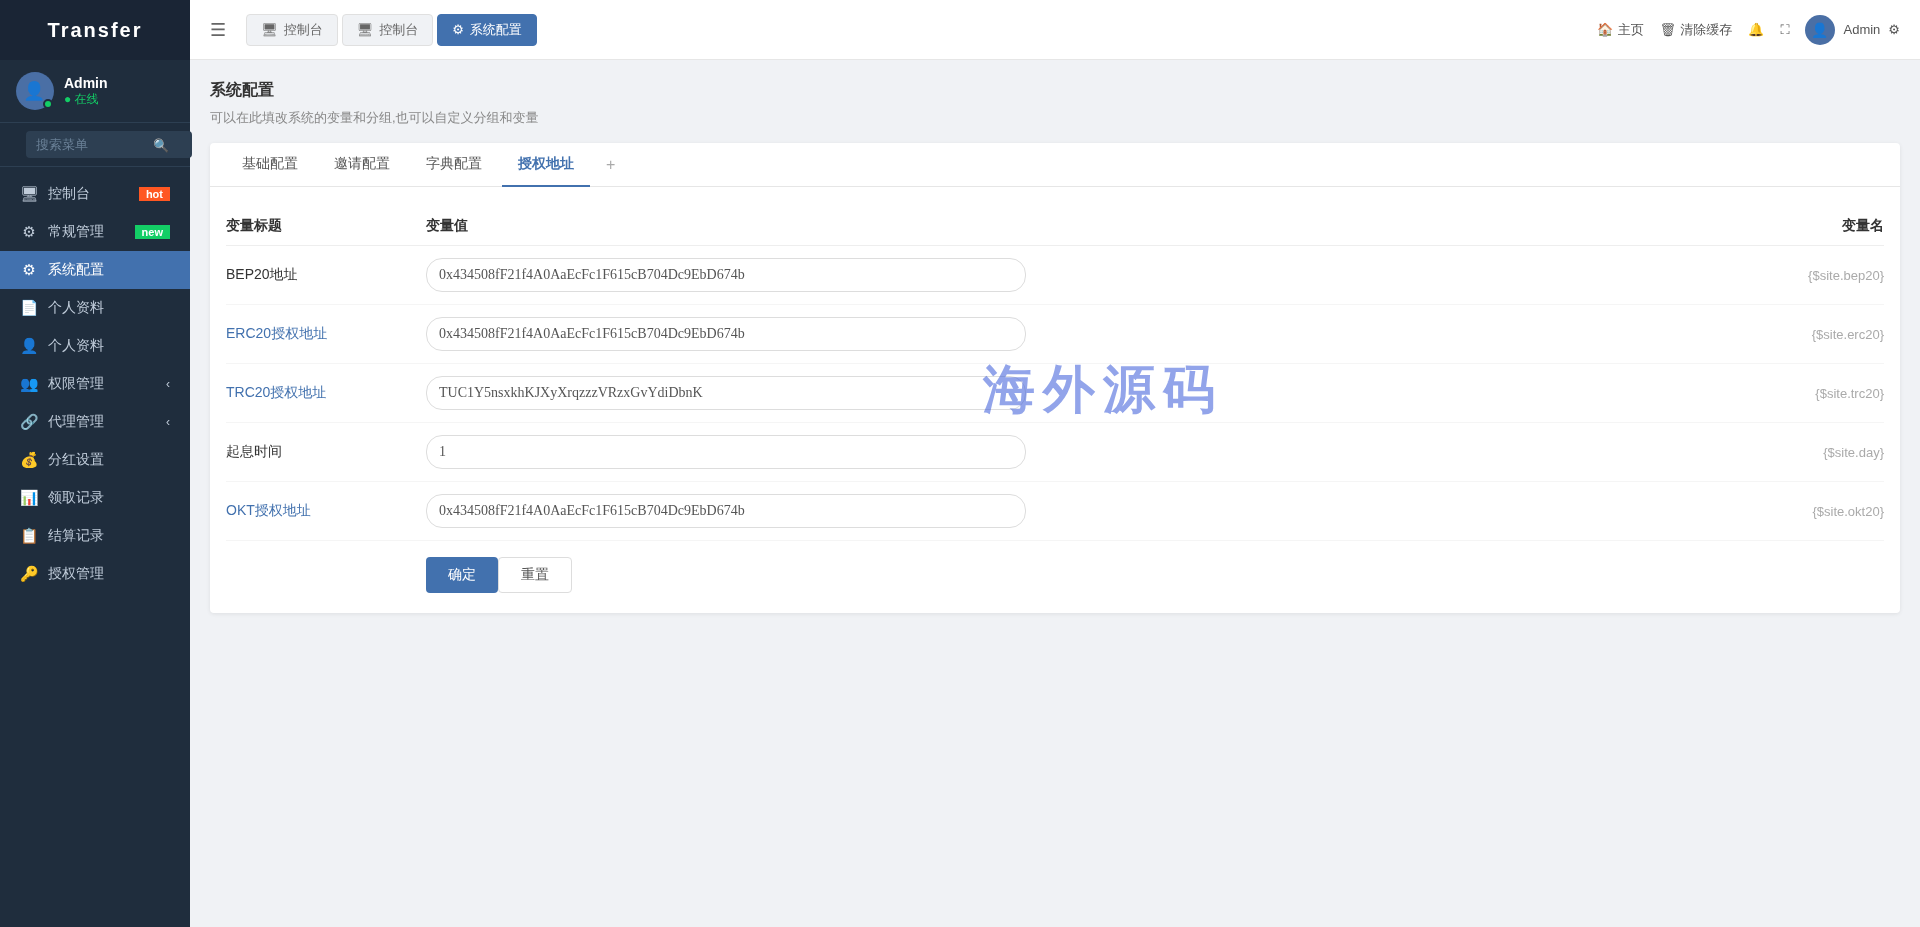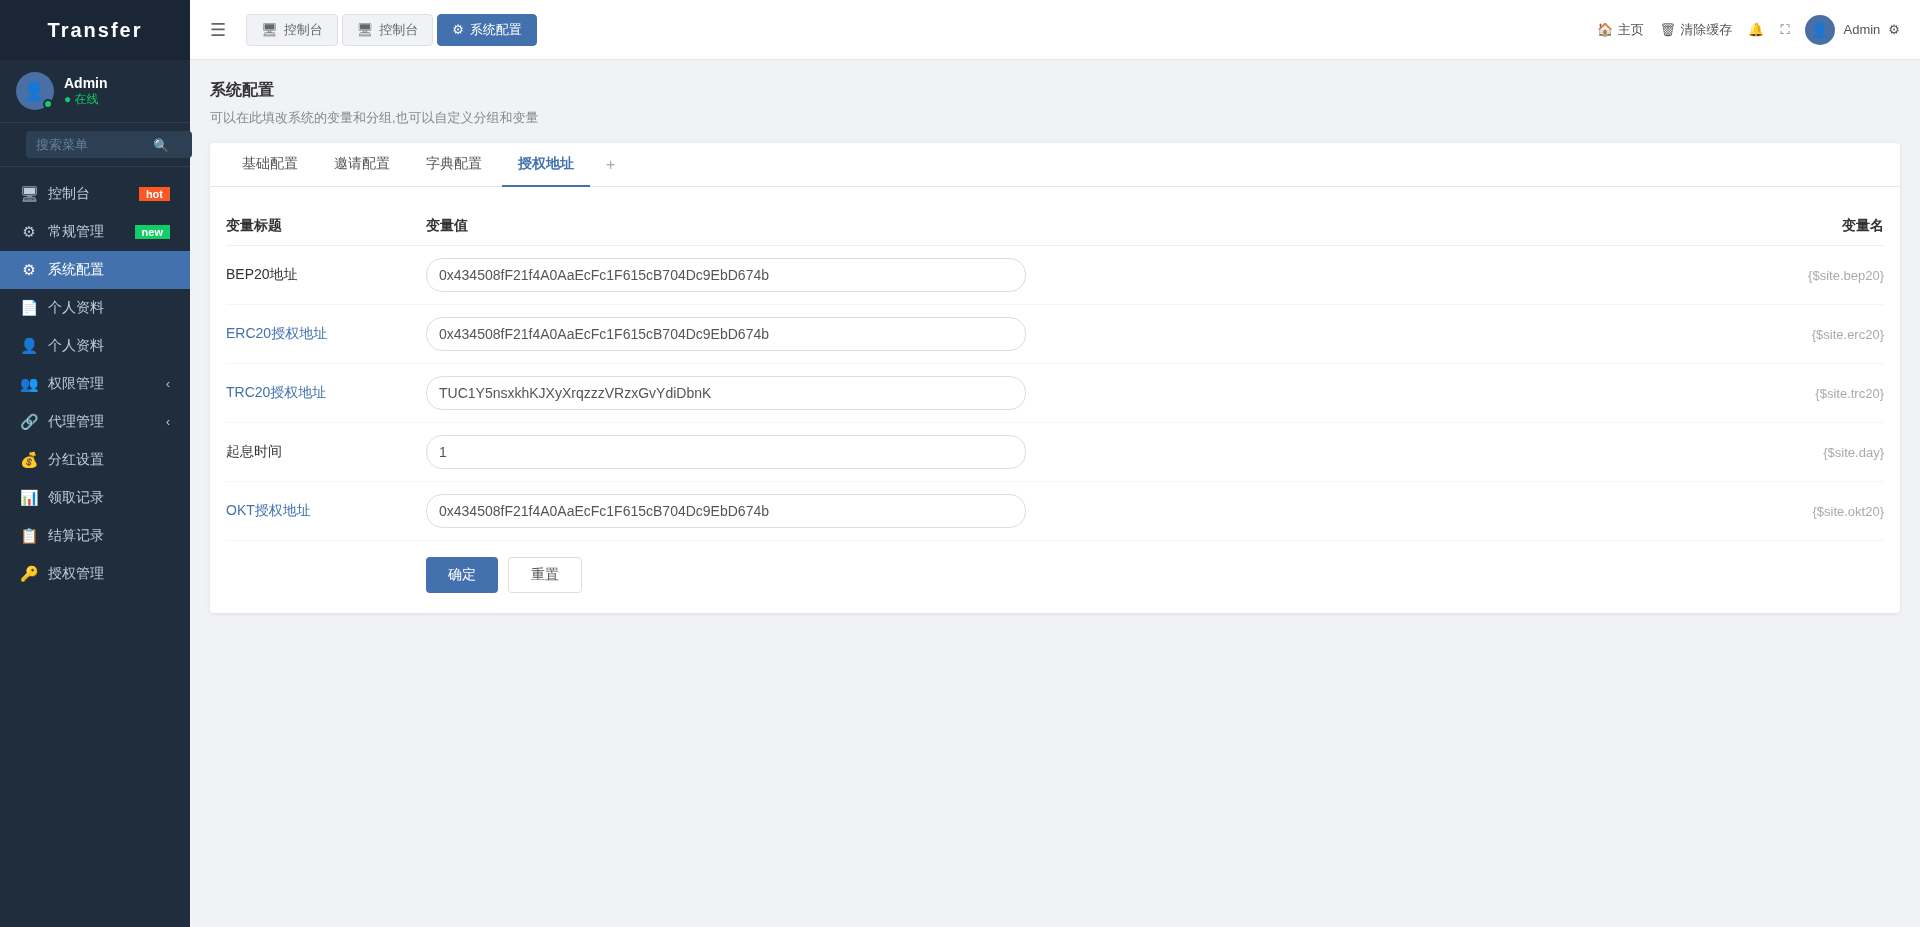--- a/index.html
+++ b/index.html
@@ -263,26 +263,26 @@
     .form-input {
       width: 100%;
       max-width: 600px;
       padding: 8px 12px;
       border: 1px solid #ddd;
       border-radius: 16px;
       font-size: 14px;
       color: #555;
       background: #fff;
       outline: none;
+      font-family: Liberation Serif, serif;
     }
 
     .form-actions {
       padding: 16px 16px 0 200px;
       display: flex;
-      gap: 10px;
     }
     .btn-primary {
       padding: 8px 22px;
       background: #4271ae;
       color: #fff;
       border: none;
       border-radius: 4px;
       cursor: pointer;
       font-size: 14px;
     }
@@ -443,20 +443,21 @@
       <div class="card-tabs">
         <div class="card-tab">基础配置</div>
         <div class="card-tab">邀请配置</div>
         <div class="card-tab">字典配置</div>
         <div class="card-tab active">授权地址</div>
         <div class="card-tab-add">+</div>
       </div>
 
       <div class="card-body">
 
+        <div class="watermark">海外源码</div>
 
         <div class="form-table">
 
           <div class="form-header">
             <div class="col-label">变量标题</div>
             <div class="col-value">变量值</div>
             <div class="col-name">变量名</div>
           </div>
 
           <div class="form-row">

